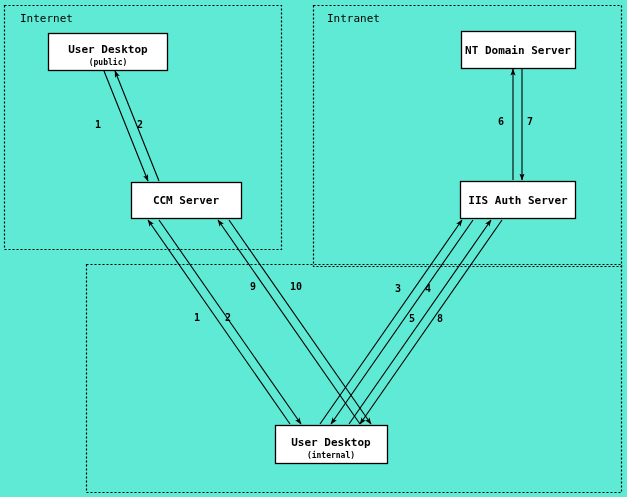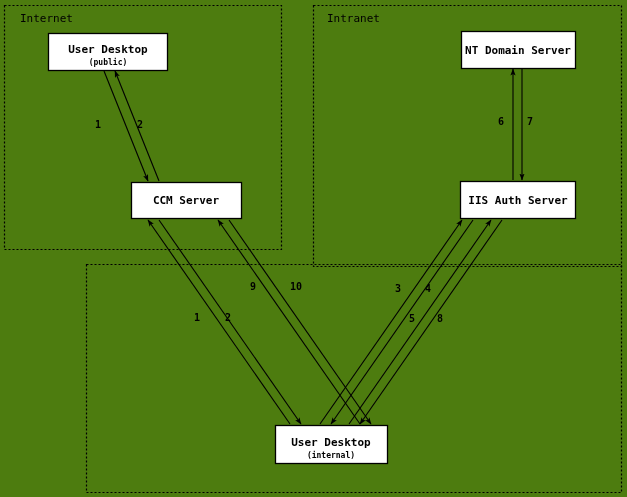--- a/index.html
+++ b/index.html
@@ -7,21 +7,21 @@
     padding: 0;
     background: #ffffff;
   }
   body {
     font-family: "DejaVu Sans Mono", monospace;
   }
   #diagram-root {
     position: relative;
     width: 627px;
     height: 497px;
-    background: #4d7c0f;
+    background: #5eead4;
     overflow: hidden;
   }
   #diagram-svg {
     position: absolute;
     left: 0;
     top: 0;
     width: 627px;
     height: 497px;
   }
   .zone-label {

